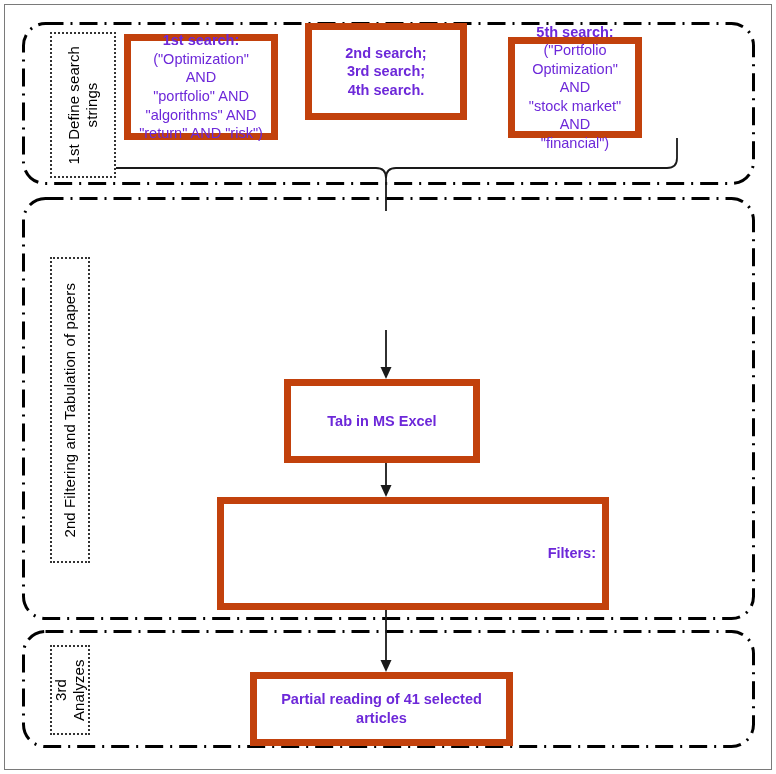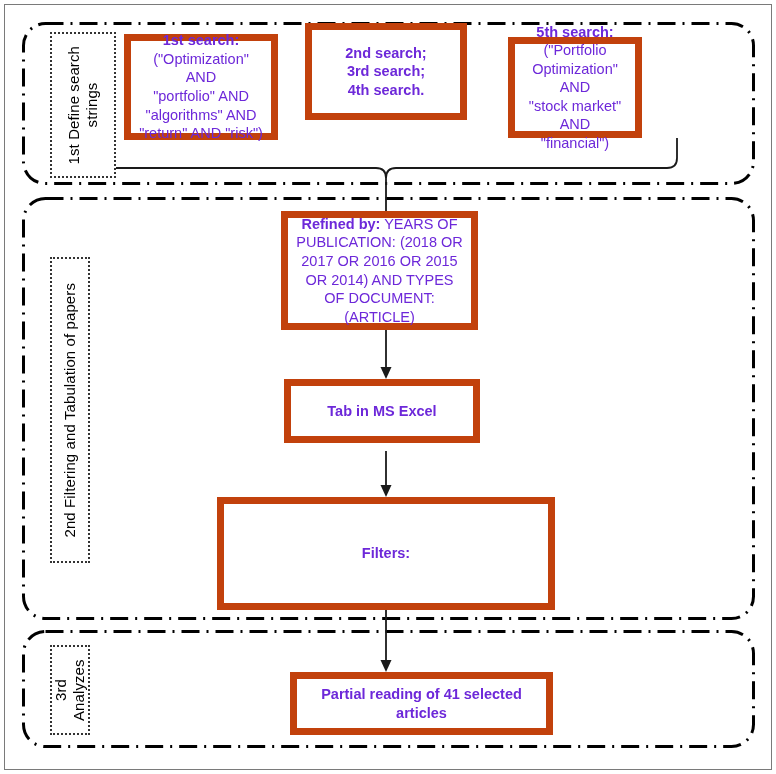--- a/index.html
+++ b/index.html
@@ -72,23 +72,23 @@
     color: #6d28d9;
   }
   .box .t { display: block; white-space: pre-line; }
   .box .b { font-weight: bold; }
 
   .box-search1 { left: 124px; top: 34px;  width: 154px; height: 106px; }
   .box-search2 { left: 305px; top: 23px;  width: 162px; height: 97px;  }
   .box-search5 { left: 508px; top: 37px;  width: 134px; height: 101px; }
 
   .box-refined  { left: 281px; top: 211px; width: 197px; height: 119px; }
-  .box-excel    { left: 284px; top: 379px; width: 196px; height: 64px;  }
-  .box-filters  { left: 217px; top: 497px; width: 338px; height: 113px; }
-  .box-partial  { left: 250px; top: 672px; width: 263px; height: 63px; margin-left: 40px;  }
+  .box-excel    { left: 284px; top: 379px; width: 196px; height: 84px;  }
+  .box-filters  { left: 217px; top: 497px; width: 392px; height: 113px; justify-content: flex-end; }
+  .box-partial  { left: 250px; top: 672px; width: 263px; height: 74px;  }
 
   
   #connectors {
     position: absolute;
     left: 0; top: 0;
     width: 776px;
     height: 774px;
     pointer-events: none;
   }
 </style>
@@ -143,23 +143,20 @@
     <span class="t"><span class="b">5th search:</span><br><span>("Portfolio
 Optimization" AND
 "stock market" AND
 "financial")</span></span>
   </div>
 
   <div class="stage-label label-2">
     <span>2nd Filtering and Tabulation of papers</span>
   </div>
 
-  <div class="box box-refined">
-    <span class="t"><span class="b">Refined by:</span><span> YEARS OF PUBLICATION: (2018 OR 2017 OR 2016 OR 2015 OR 2014) AND TYPES OF DOCUMENT: (ARTICLE)</span></span>
-  </div>
 
   <div class="box box-excel">
     <span class="t b">Tab in MS Excel</span>
   </div>
 
   <div class="box box-filters">
     <span class="t"><span class="b">Filters:</span><br></span>
   </div>
 
   <div class="stage-label label-3">

